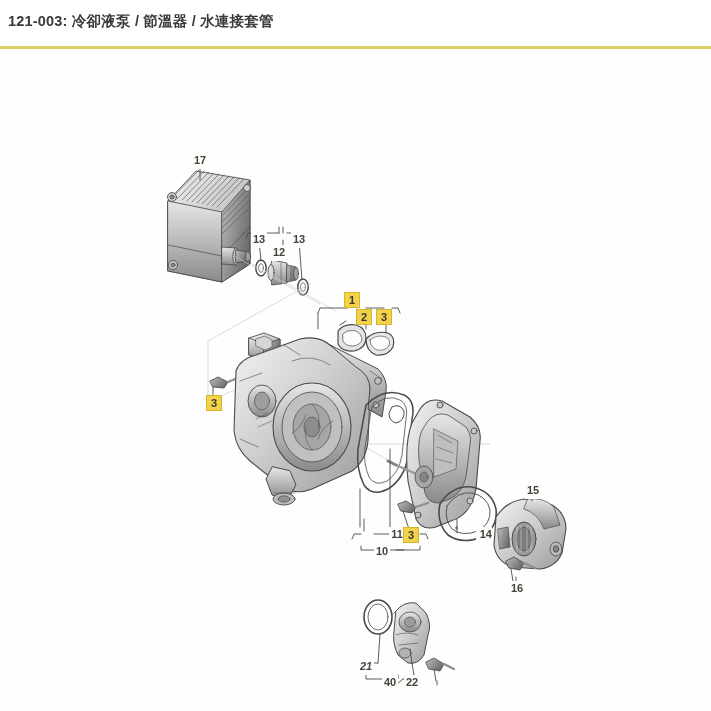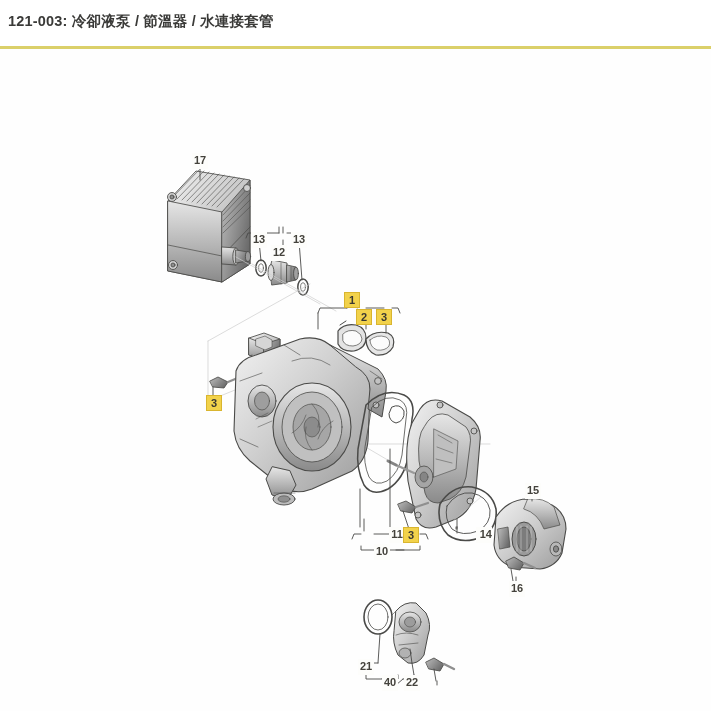--- a/index.html
+++ b/index.html
@@ -379,18 +379,18 @@
     <div class="callout hl" style="left:206px;top:346px;">3</div>
 
     <div class="callout plain" style="left:355px;top:478px;margin-left:34px;">11</div>
     <div class="callout hl" style="left:403px;top:478px;">3</div>
     <div class="callout plain" style="left:374px;top:495px;">10</div>
 
     <div class="callout plain" style="left:476px;top:478px;text-align:right;">14</div>
     <div class="callout plain" style="left:525px;top:434px;">15</div>
     <div class="callout plain" style="left:509px;top:532px;">16</div>
 
-    <div class="callout plain" style="left:358px;top:610px;">21</div>
+    <div class="callout plain" style="left:358px;top:610px;font-style:italic;">21</div>
     <div class="callout plain" style="left:382px;top:626px;">40</div>
     <div class="callout plain" style="left:404px;top:626px;text-align:center;">22</div>
 
   </div>
 </div>
 
 </body></html>

